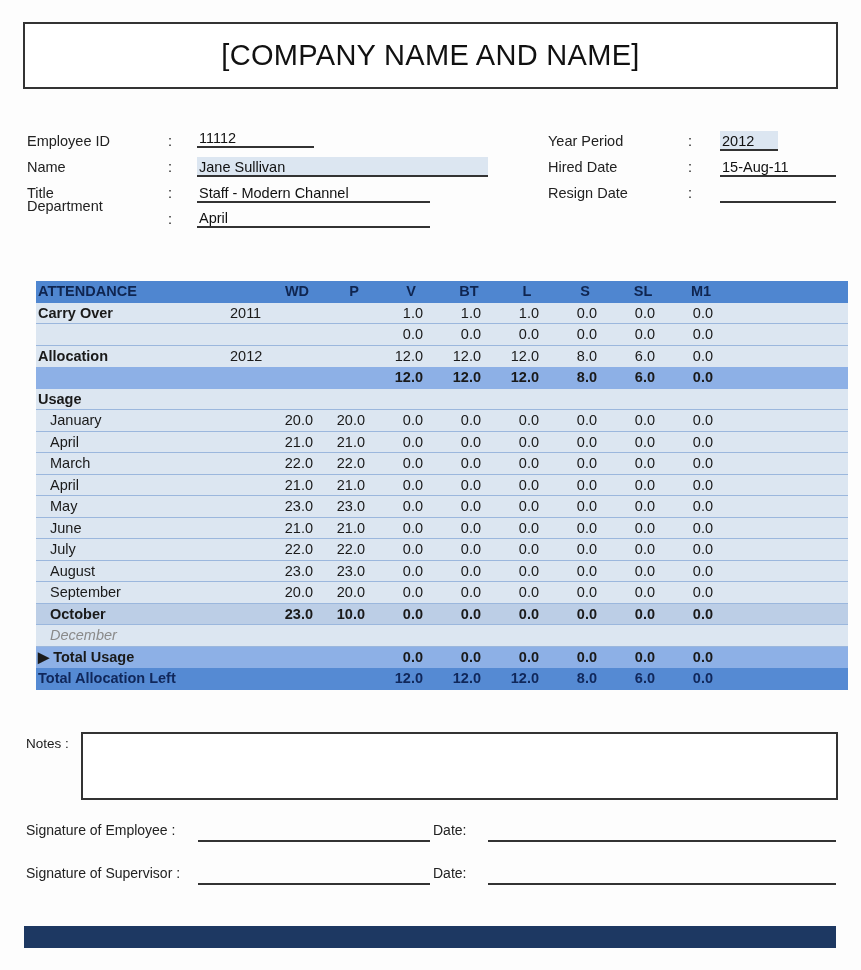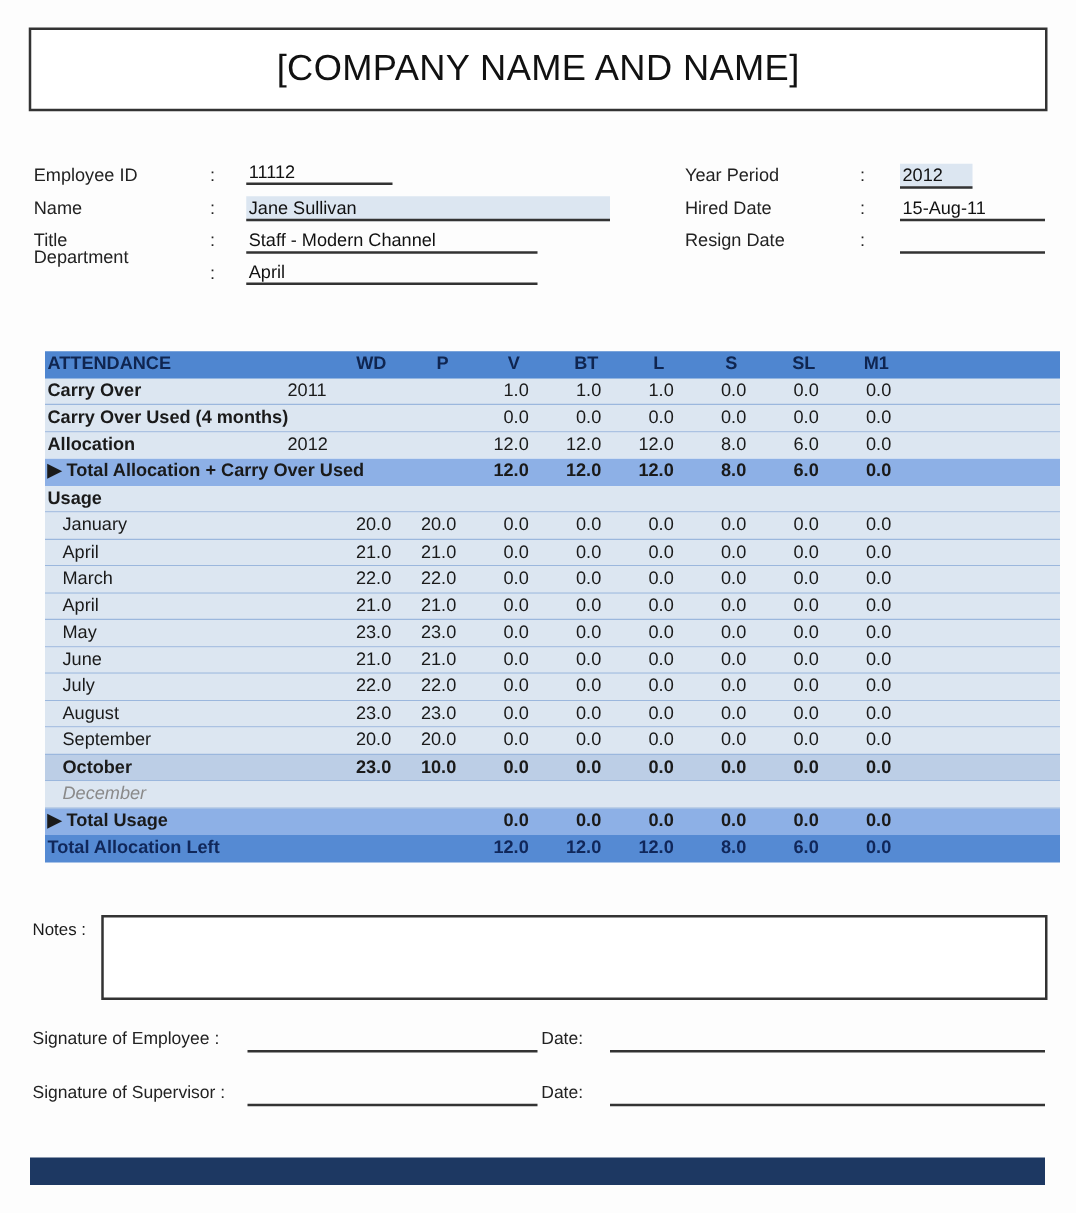--- a/index.html
+++ b/index.html
@@ -104,42 +104,40 @@
     <span class="yr">2011</span>
     <span class="cell" style="left:339px">1.0</span>
     <span class="cell" style="left:397px">1.0</span>
     <span class="cell" style="left:455px">1.0</span>
     <span class="cell" style="left:513px">0.0</span>
     <span class="cell" style="left:571px">0.0</span>
     <span class="cell" style="left:629px">0.0</span>
   </div>
 
   <div class="row">
-    <span class="lbl bold">Carry Over Used (4 months)</span>
     <span class="cell" style="left:339px">0.0</span>
     <span class="cell" style="left:397px">0.0</span>
     <span class="cell" style="left:455px">0.0</span>
     <span class="cell" style="left:513px">0.0</span>
     <span class="cell" style="left:571px">0.0</span>
     <span class="cell" style="left:629px">0.0</span>
   </div>
 
   <div class="row" style="border-bottom:none">
     <span class="lbl bold">Allocation</span>
     <span class="yr">2012</span>
     <span class="cell" style="left:339px">12.0</span>
     <span class="cell" style="left:397px">12.0</span>
     <span class="cell" style="left:455px">12.0</span>
     <span class="cell" style="left:513px">8.0</span>
     <span class="cell" style="left:571px">6.0</span>
     <span class="cell" style="left:629px">0.0</span>
   </div>
 
   <div class="row sub">
-    <span class="lbl">▶ Total Allocation + Carry Over Used</span>
     <span class="cell" style="left:339px">12.0</span>
     <span class="cell" style="left:397px">12.0</span>
     <span class="cell" style="left:455px">12.0</span>
     <span class="cell" style="left:513px">8.0</span>
     <span class="cell" style="left:571px">6.0</span>
     <span class="cell" style="left:629px">0.0</span>
   </div>
 
   <div class="row">
     <span class="lbl bold">Usage</span>

